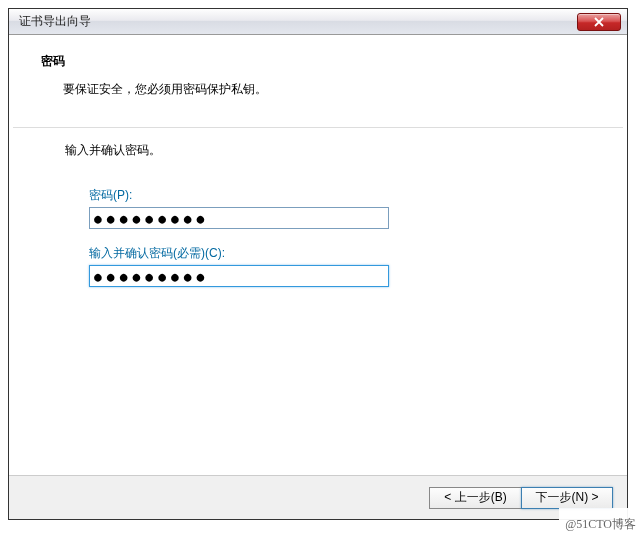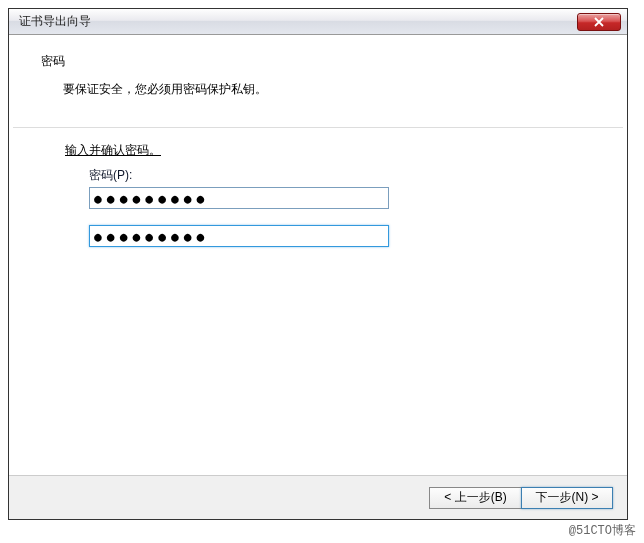--- a/index.html
+++ b/index.html
@@ -60,21 +60,21 @@
       height: 10px;
     }
     .content {
       padding: 18px 26px 0 26px;
       height: 440px;
       position: relative;
     }
     .heading {
       font-size: 12px;
       color: #000;
-      font-weight: normal;
+      font-weight: bold;
       margin-bottom: 6px;
       margin-left: 6px;
     }
     .subheading {
       font-size: 12px;
       color: #000;
       margin-left: 28px;
       margin-bottom: 44px;
       margin-top: 11px;
     }
@@ -85,30 +85,29 @@
       position: absolute;
       left: 4px;
       right: 4px;
       top: 92px;
     }
     .instruction {
       font-size: 12px;
       color: #000;
       margin-left: 30px;
       margin-top: 28px;
-      margin-bottom: 8px;
-      text-decoration: underline;
+      margin-bottom: 28px;
     }
     .field-group {
       margin-left: 54px;
       margin-bottom: 16px;
     }
     .field-label {
       font-size: 12px;
-      color: #0f172a;
+      color: #0369a1;
       margin-bottom: 3px;
       display: block;
     }
     .password-input {
       width: 300px;
       height: 22px;
       border: 1px solid #7b9ebd;
       padding: 2px 4px;
       font-family: "Lucida Console", monospace;
       font-size: 13px;
@@ -159,22 +158,22 @@
     .wiz-btn.prev {
       border-right: none;
     }
     .watermark {
       position: absolute;
       right: 2px;
       bottom: 2px;
       background: rgba(255,255,255,0.95);
       color: #666;
       font-size: 12px;
-      padding: 2px 6px;
-      font-family: Liberation Mono, monospace;
+      padding: 8px 6px;
+      font-family: Liberation Serif, serif;
     }
   </style>
 </head>
 <body>
 
 <div class="outer-frame">
   <div class="window">
     <div class="titlebar">
       <span class="titlebar-title">证书导出向导</span>
       <div class="close-btn">
@@ -189,20 +188,21 @@
       <div class="subheading">要保证安全，您必须用密码保护私钥。</div>
       <hr class="hr-line">
       <div class="instruction">输入并确认密码。</div>
 
       <div class="field-group">
         <label class="field-label">密码(P):</label>
         <input type="text" class="password-input" readonly="" value="●●●●●●●●●" style="">
       </div>
 
       <div class="field-group">
+        <label class="field-label">输入并确认密码(必需)(C):</label>
         <input type="text" class="password-input focused" readonly="" value="●●●●●●●●●" style="">
       </div>
     </div>
 
     <div class="button-bar">
       <div class="btn-group">
         <button class="wiz-btn prev">&lt; 上一步(B)</button>
         <button class="wiz-btn default">下一步(N) &gt;</button>
       </div>
     </div>

